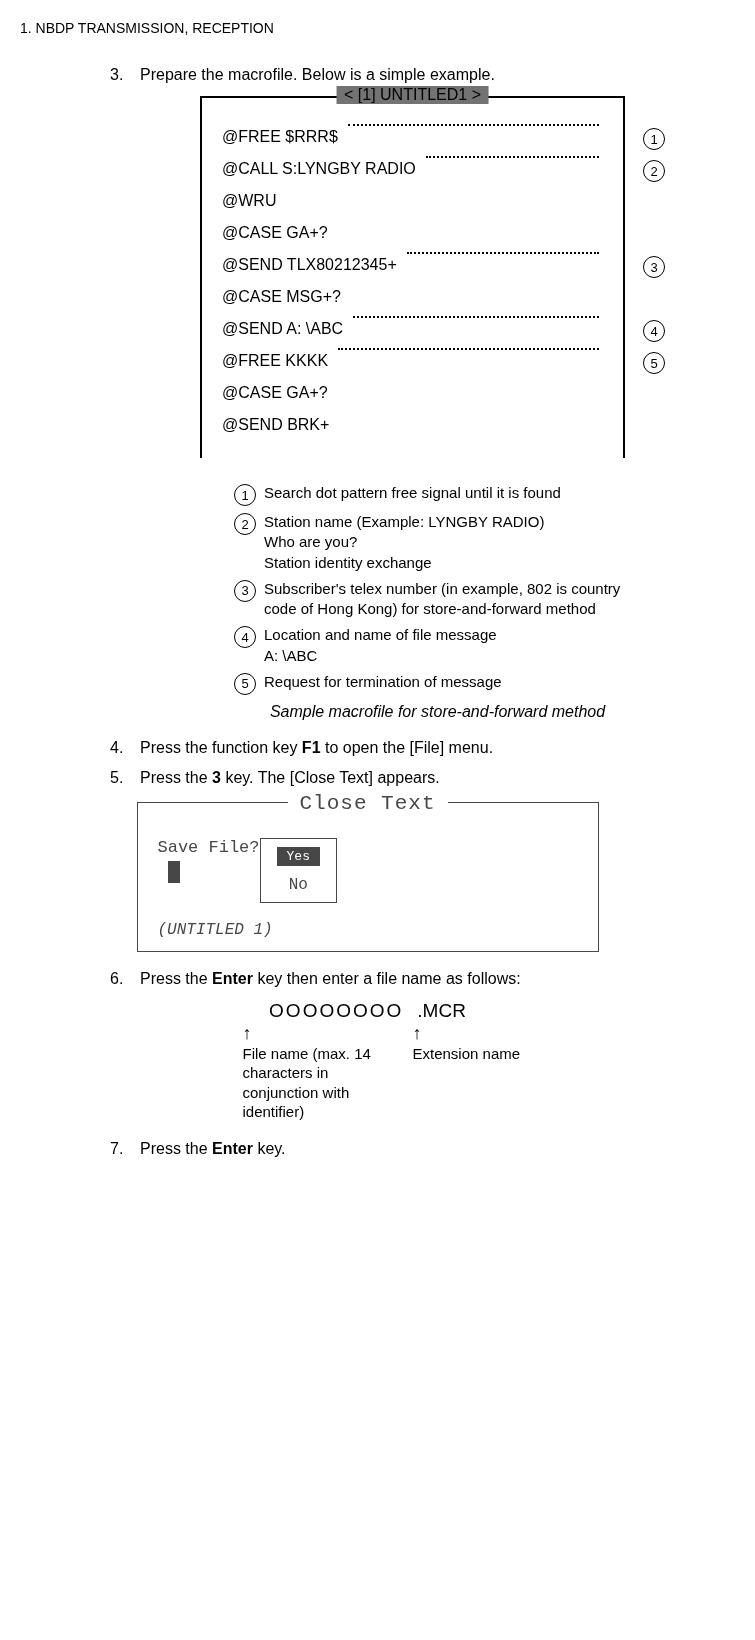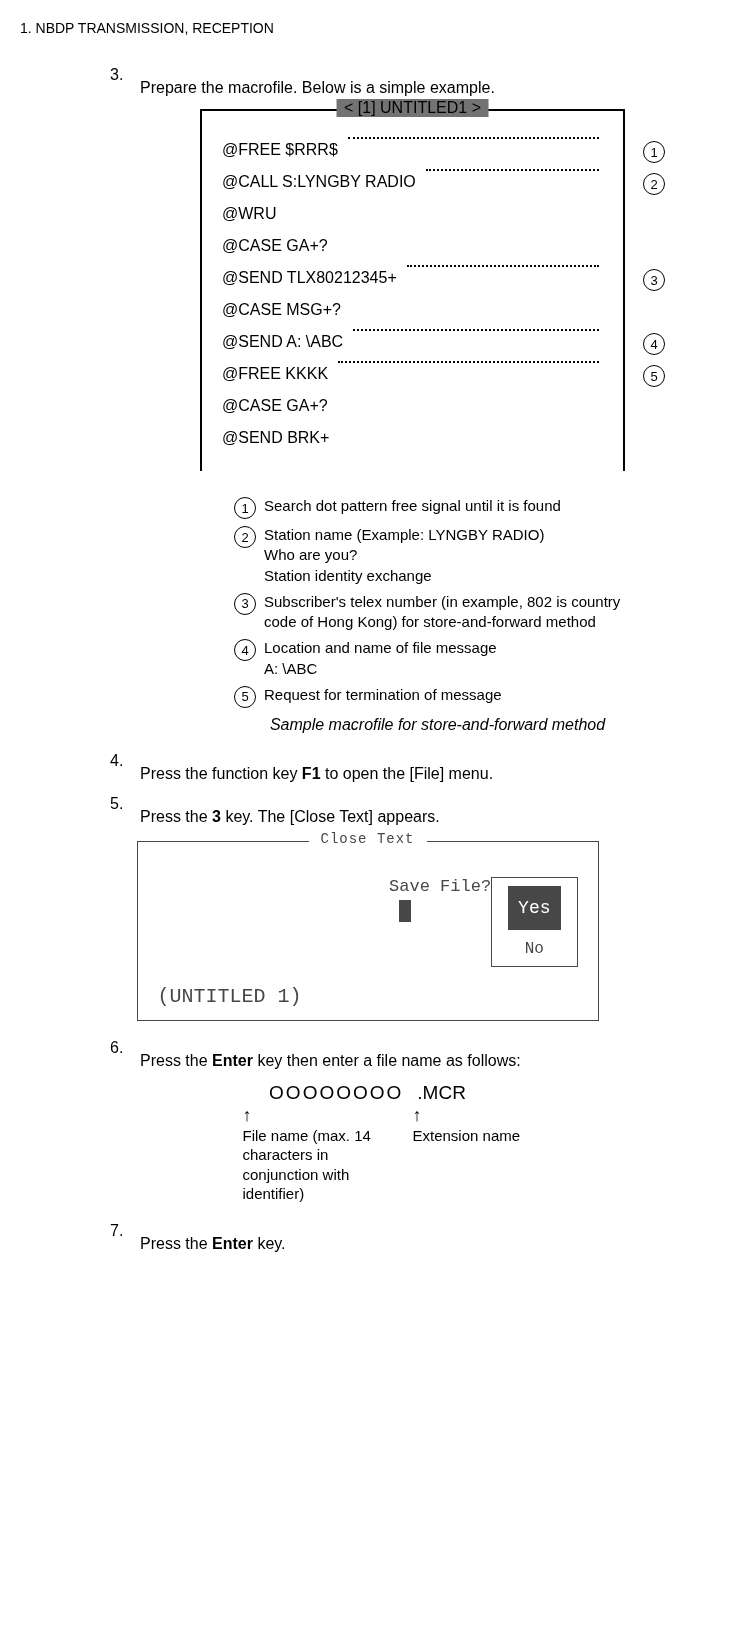--- a/index.html
+++ b/index.html
@@ -23,21 +23,20 @@
     font-size: 16px;
     margin-bottom: 12px;
     padding-left: 90px;
   }
   .step-num {
     width: 30px;
     flex-shrink: 0;
   }
   .step-text {
     flex: 1;
-    margin-top: 13px;
   }
   .bold { font-weight: bold; }
 
   
   .box {
     position: relative;
     border: 2px solid #000;
     border-bottom: none;
     margin: 10px 90px 25px 180px;
     padding: 30px 20px 10px 20px;
@@ -122,26 +121,26 @@
     font-family: "Courier New", monospace;
     color: #474747;
   }
   .dialog-title {
     position: absolute;
     top: -11px;
     left: 50%;
     transform: translateX(-50%);
     background: #fff;
     padding: 0 12px;
-    font-size: 14px;
+    font-size: 21px;
     letter-spacing: 1px;
   }
   .dialog-row {
     display: flex;
-    justify-content: flex-end;
+    justify-content: flex-start;
     align-items: flex-start;
   }
   .save-block .prompt {
     font-size: 17px;
   }
   .cursor {
     display: inline-block;
     width: 12px;
     height: 22px;
     background: #474747;
@@ -149,31 +148,32 @@
     margin-left: 10px;
   }
   .yn-box {
     border: 1.5px solid #474747;
     padding: 8px 16px;
     text-align: center;
   }
   .yes {
     background: #474747;
     color: #fff;
-    padding: 12px 10px;
+    padding: 2px 10px;
     display: inline-block;
     margin-bottom: 10px;
-    font-size: 18px;
+    font-size: 13px;
   }
   .no {
     font-size: 16px;
   }
   .dialog-footer {
-    font-size: 20px;
+    font-size: 16px;
     margin-top: 18px;
+    font-style: italic;
   }
 
   
   .fn-diagram {
     margin: 10px auto 18px auto;
     width: 360px;
     position: relative;
   }
   .fn-top {
     font-size: 19px;

